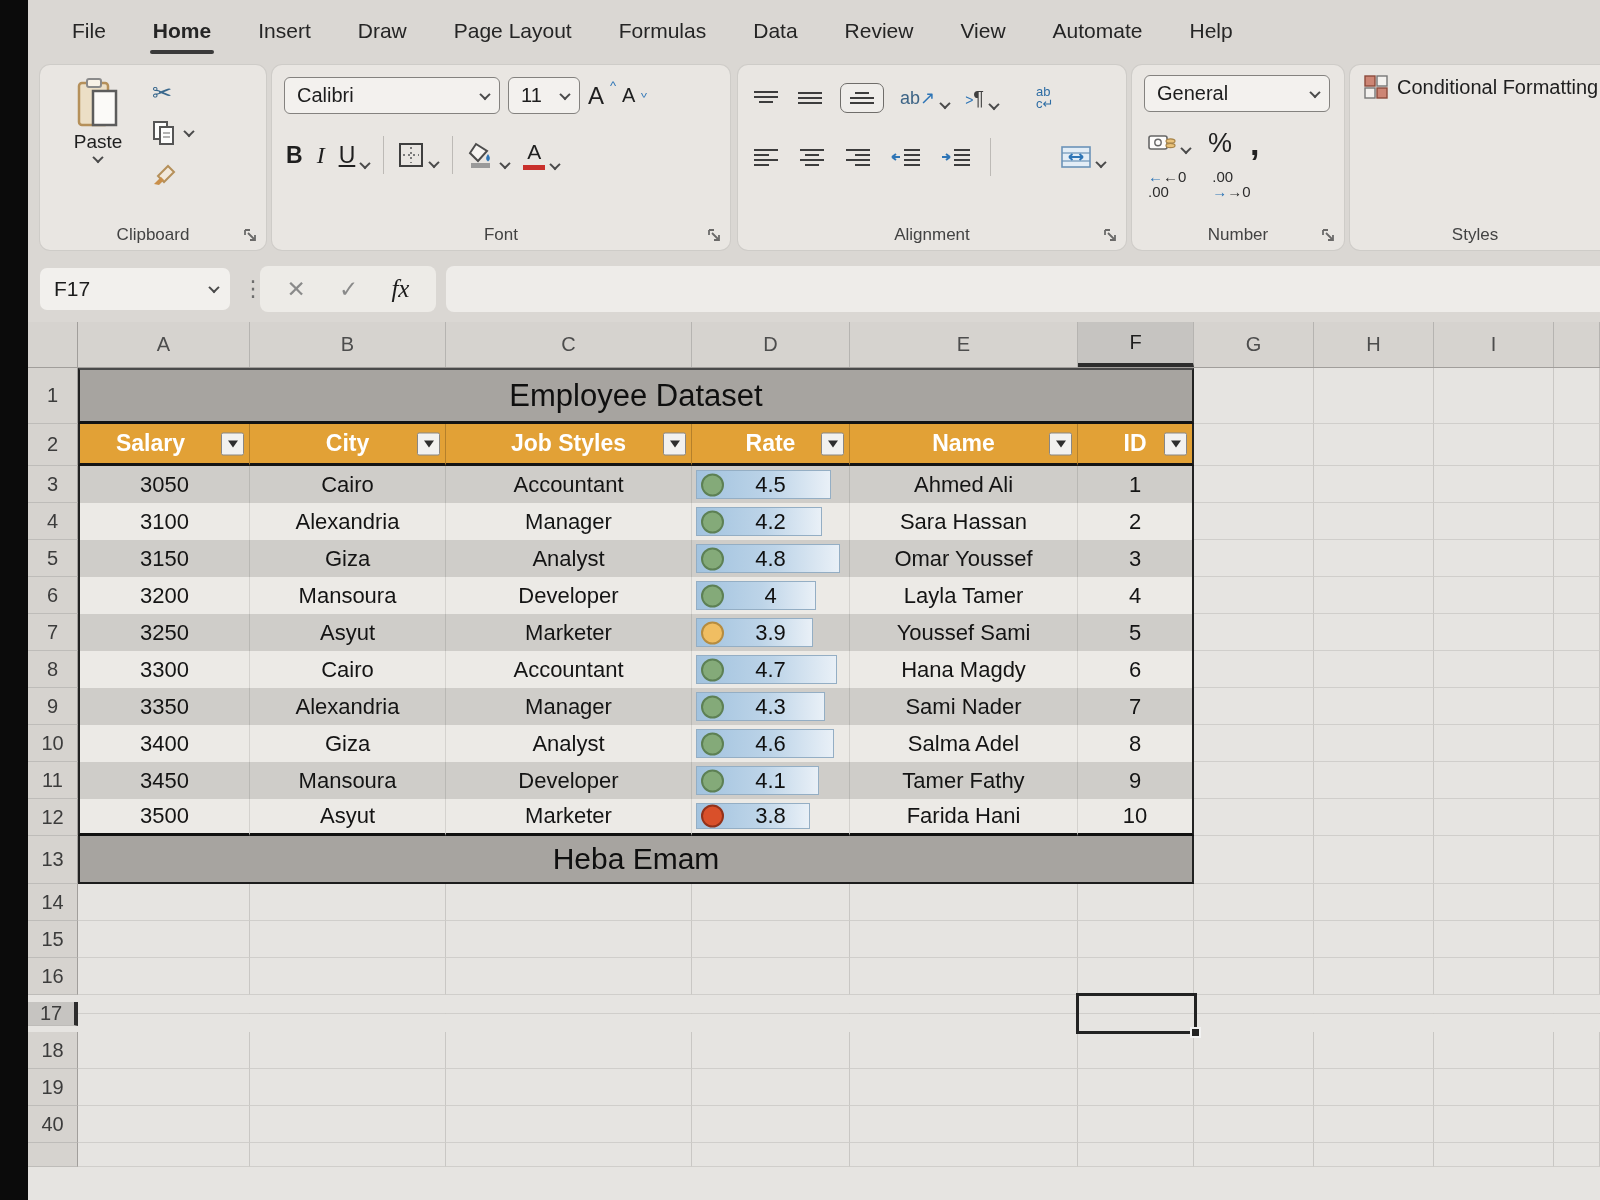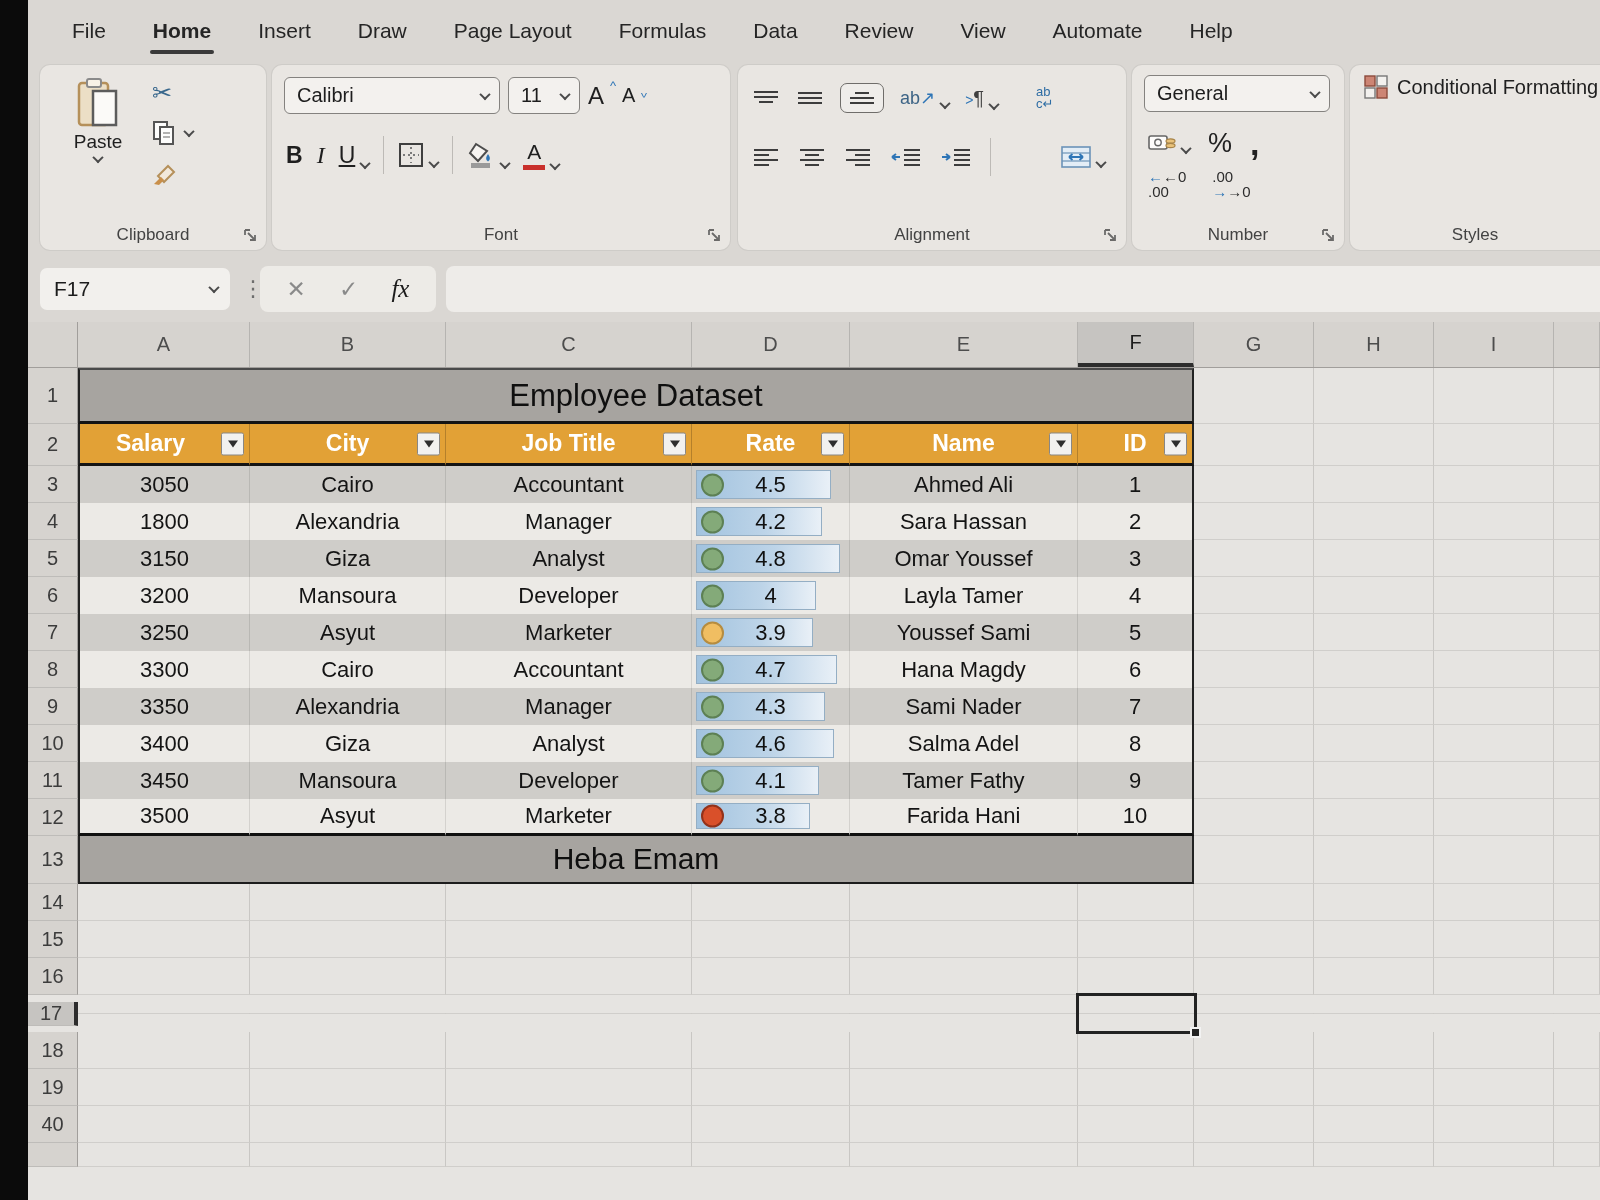--- a/index.html
+++ b/index.html
@@ -464,21 +464,21 @@
           <div class="rh">2</div>
           <div class="hcell first" style="width: 172px;">
             <span style="margin-right: 28px;">Salary</span>
             <span class="filterbtn"></span>
           </div>
           <div class="hcell" style="width: 196px;">
             <span>City</span>
             <span class="filterbtn"></span>
           </div>
           <div class="hcell" style="width: 246px;">
-            <span>Job Title</span>
+            <span>Job Styles</span>
             <span class="filterbtn"></span>
           </div>
           <div class="hcell" style="width: 158px;">
             <span>Rate</span>
             <span class="filterbtn"></span>
           </div>
           <div class="hcell" style="width: 228px;">
             <span>Name</span>
             <span class="filterbtn"></span>
           </div>
@@ -503,21 +503,21 @@
           </div>
           <div class="dcell band-dark" style="width: 228px;">Ahmed Ali</div>
           <div class="dcell band-dark last" style="width: 116px;">1</div>
           <div class="ecell" style="width: 120px;"></div>
           <div class="ecell" style="width: 120px;"></div>
           <div class="ecell" style="width: 120px;"></div>
           <div class="ecell" style="width: 46px;"></div>
         </div>
         <div class="grow" style="height: 37px;">
           <div class="rh">4</div>
-          <div class="dcell band-light first" style="width: 172px;">1800</div>
+          <div class="dcell band-light first" style="width: 172px;">3100</div>
           <div class="dcell band-light" style="width: 196px;">Alexandria</div>
           <div class="dcell band-light" style="width: 246px;">Manager</div>
           <div class="dcell band-light" style="width: 158px;">
             <div class="ratebar" style="width: 126px;"></div>
             <span class="ratedot" style="background: rgb(132, 170, 121); border: 2px solid rgb(93, 128, 84);"></span>
             <span class="ratenum">4.2</span>
           </div>
           <div class="dcell band-light" style="width: 228px;">Sara Hassan</div>
           <div class="dcell band-light last" style="width: 116px;">2</div>
           <div class="ecell" style="width: 120px;"></div>

